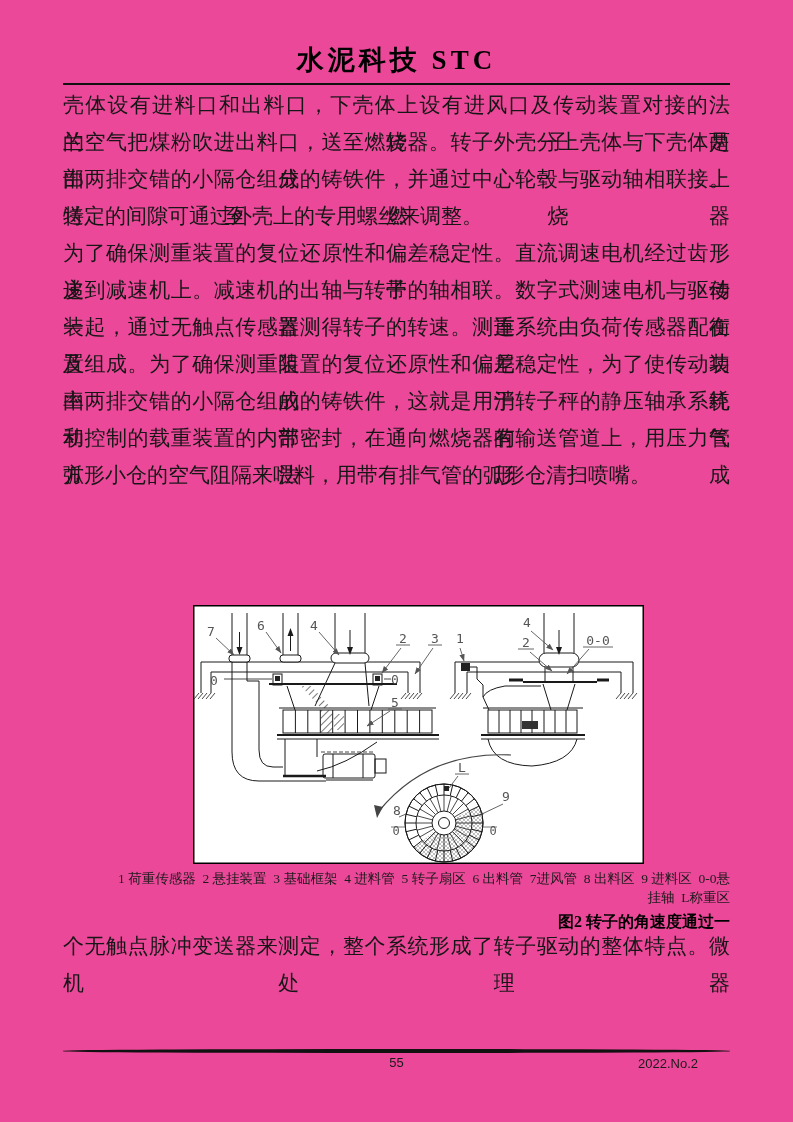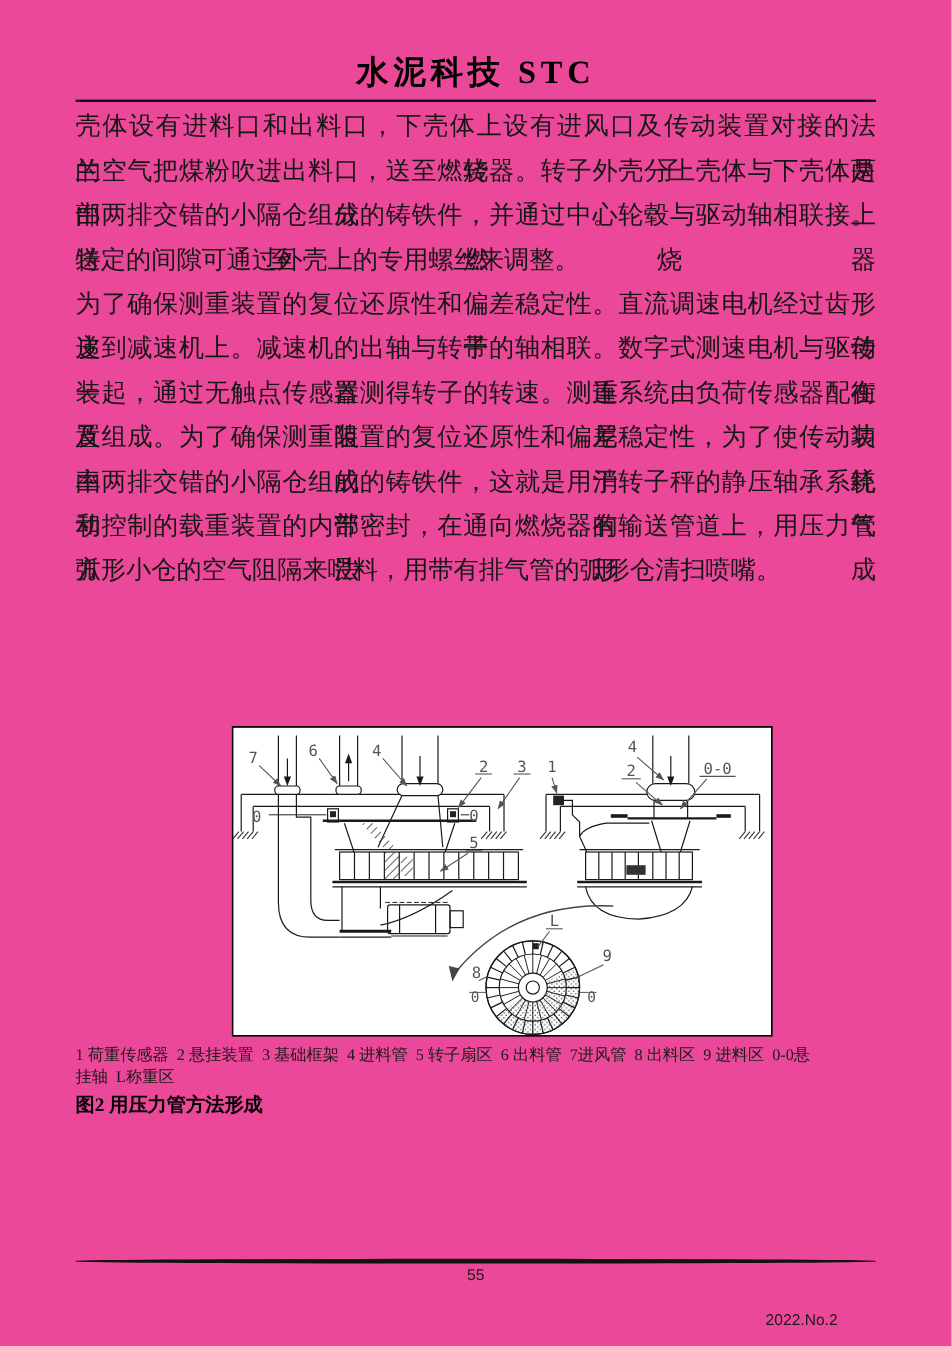--- a/index.html
+++ b/index.html
@@ -9,28 +9,28 @@
         font-size:27px;letter-spacing:4px;font-weight:600;color:#000;}
   .header-rule{position:absolute;top:83px;left:63px;width:667px;height:2px;background:#111;}
   .body-block{position:absolute;left:63px;width:667px;}
   #body-top{top:87px;}
   #body-bottom{top:928px;}
   .line{height:37px;line-height:37px;font-size:21px;white-space:nowrap;color:#161616;}
   .line.fill{white-space:normal;text-align:justify;text-align-last:justify;}
   .line.ind{text-indent:42px;}
   .figure-box{position:absolute;left:193px;top:605px;width:451px;height:259px;}
   .figure-box svg{display:block;}
-  .caption-block{position:absolute;top:869px;left:63px;width:667px;text-align:left;}
+  .caption-block{position:absolute;top:869px;left:63px;width:667px;text-align:right;}
   .cap-line{font-size:13.5px;line-height:19px;white-space:pre-wrap;color:#1a1a1a;}
   .fig-title{font-size:16px;line-height:25px;font-weight:bold;margin-top:2px;color:#000;}
   .footer-rule{position:absolute;top:1049px;left:63px;width:667px;height:3.5px;background:#111;
         border-radius:50% / 50%;}
   .footer-page{position:absolute;top:1055px;left:0;width:793px;text-align:center;
         font-size:13px;color:#1a1a1a;font-family:"Liberation Sans","DejaVu Sans",sans-serif;}
-  .footer-issue{position:absolute;top:1092px;right:95px;font-size:13px;color:#1a1a1a;
+  .footer-issue{position:absolute;top:1056px;right:95px;font-size:13px;color:#1a1a1a;
         font-family:"Liberation Sans","DejaVu Sans",sans-serif;}
   
   text.cad{font-family:"DejaVu Sans Mono","Liberation Mono",monospace;font-size:13px;fill:#555;}
   text.cad.sm{font-size:12px;}
 </style>
 </head>
 <body>
 
 <div class="page">
 
@@ -274,23 +274,24 @@
         <text class="cad" x="313" y="196">9</text>
         <text class="cad sm" x="203" y="230">0</text>
         <text class="cad sm" x="300" y="230">0</text>
       </g>
     </svg>
   </div>
 
   <div class="caption-block">
     <div class="cap-line">1 荷重传感器  2 悬挂装置  3 基础框架  4 进料管  5 转子扇区  6 出料管  7进风管  8 出料区  9 进料区  0-0悬</div>
     <div class="cap-line">挂轴  L称重区</div>
-    <div class="fig-title">图2 用压力管方法形成</div>
+    <div class="fig-title">图2 转子的角速度通过一</div>
   </div>
 
   <div class="body-block" id="body-bottom">
+      <div class="line fill">个无触点脉冲变送器来测定，整个系统形成了转子驱动的整体特点。微机处理器</div>
     </div>
 
   <div class="footer-rule"></div>
   <div class="footer-page">55</div>
   <div class="footer-issue">2022.No.2</div>
 
 </div>
 
 </body></html>

